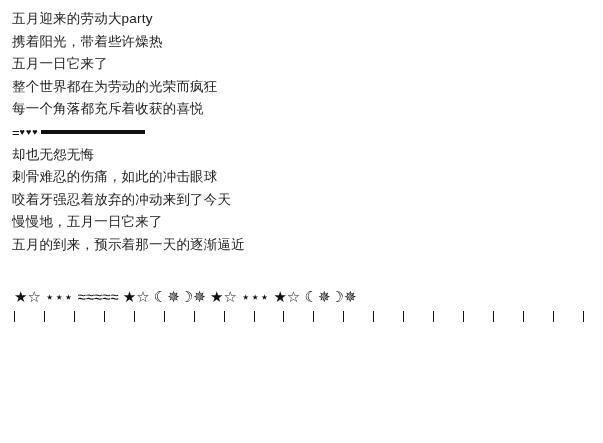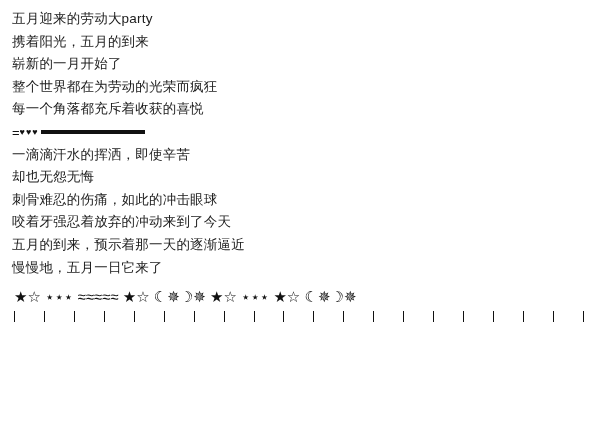--- a/index.html
+++ b/index.html
@@ -101,39 +101,38 @@
     background: #111;
   }
 </style>
 </head>
 <body>
 
 <div class="page">
 
   <div class="verse">
     <div class="line">五月迎来的劳动大party</div>
-    <div class="line">携着阳光，五月的到来</div>
-    <div class="line">崭新的一月开始了</div>
+    <div class="line">携着阳光，带着些许燥热</div>
+    <div class="line">五月一日它来了</div>
     <div class="line">整个世界都在为劳动的光荣而疯狂</div>
     <div class="line">每一个角落都充斥着收获的喜悦</div>
   </div>
 
   <div class="divider">
     <span class="eq">=</span>
     <span class="hearts">♥♥♥</span>
     <span class="bar"></span>
   </div>
 
   <div class="verse">
-    <div class="line">一滴滴汗水的挥洒，即使辛苦</div>
     <div class="line">却也无怨无悔</div>
     <div class="line">刺骨难忍的伤痛，如此的冲击眼球</div>
     <div class="line">咬着牙强忍着放弃的冲动来到了今天</div>
+    <div class="line">慢慢地，五月一日它来了</div>
     <div class="line">五月的到来，预示着那一天的逐渐逼近</div>
-    <div class="line">慢慢地，五月一日它来了</div>
   </div>
 
   <div class="footer-orn">
     <div class="orn-row">★☆ ⋆⋆⋆ ≈≈≈≈≈ ★☆ ☾✵☽✵ ★☆ ⋆⋆⋆ ★☆ ☾✵☽✵</div>
     <div class="orn-tick-row">
       <span class="tick"></span>
       <span class="tick"></span>
       <span class="tick"></span>
       <span class="tick"></span>
       <span class="tick"></span>

